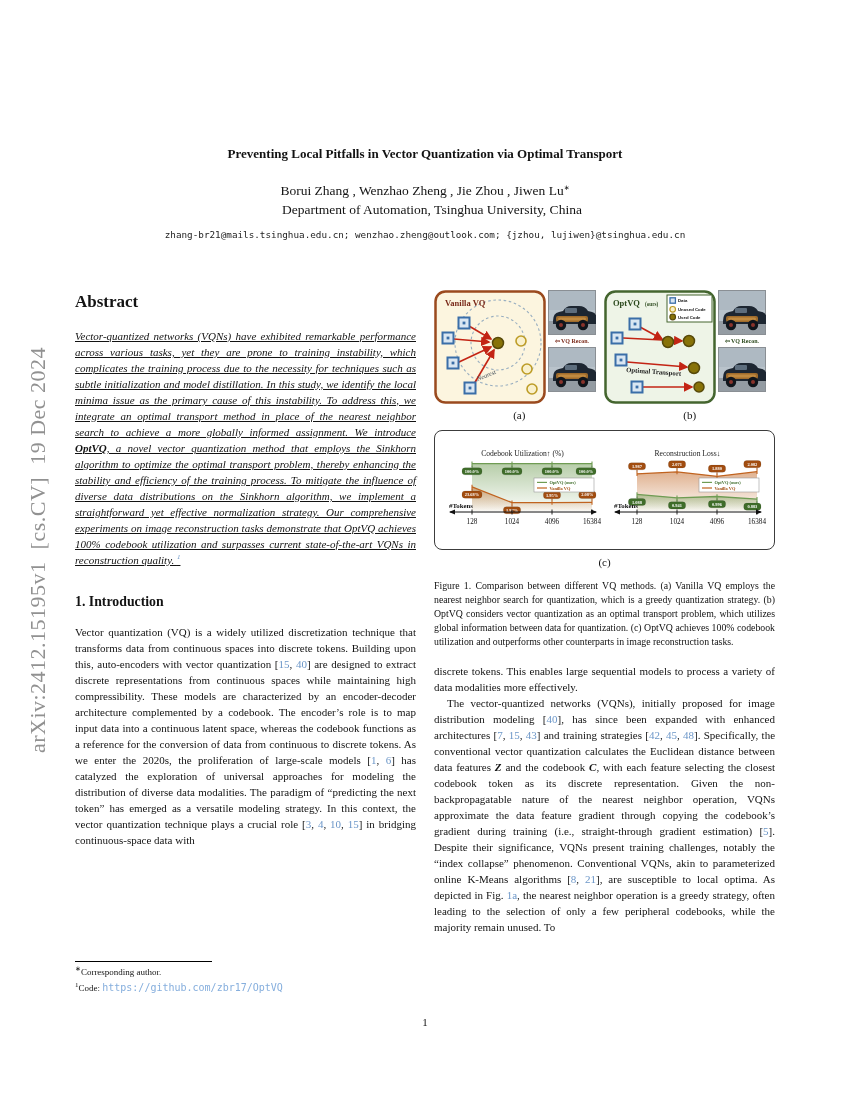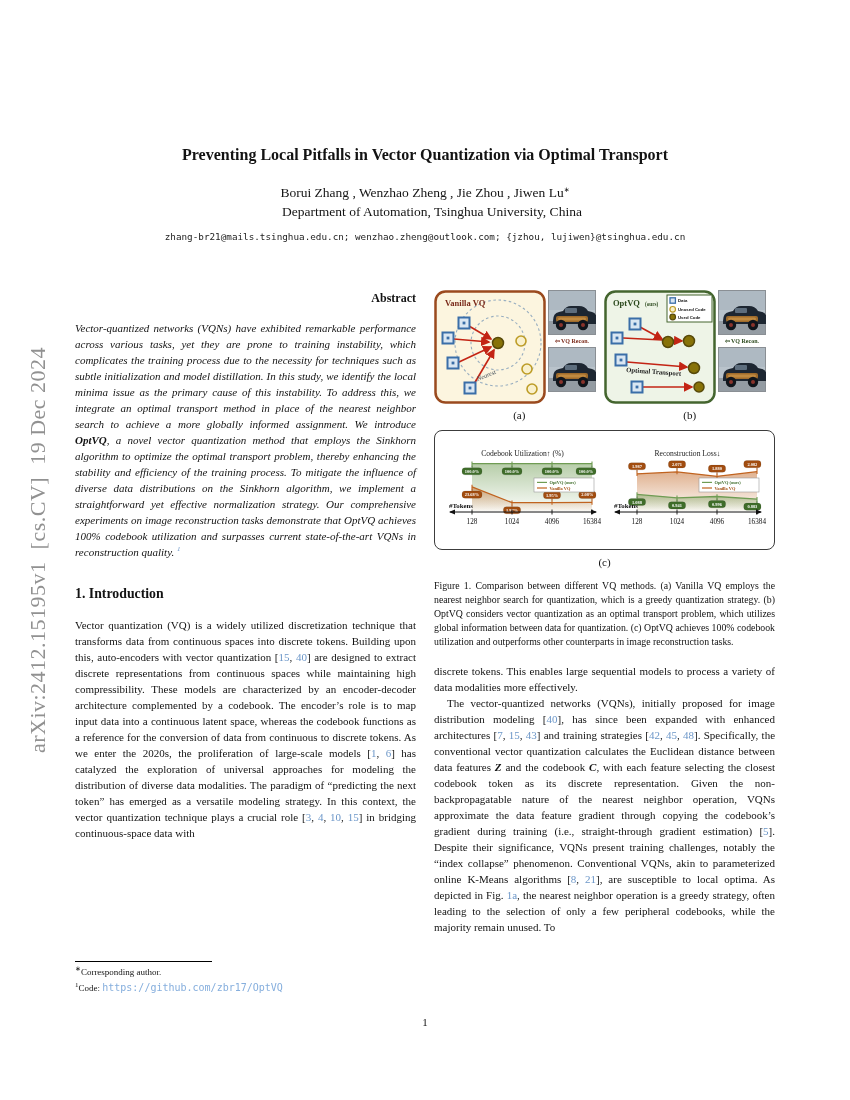--- a/index.html
+++ b/index.html
@@ -1,29 +1,29 @@
 <!DOCTYPE html>
 <html><head>
 <meta charset="utf-8">
 <style>
   html,body{margin:0;padding:0;background:#ffffff;}
   .page{position:relative;width:850px;height:1100px;background:#fff;overflow:hidden;
         font-family:"Liberation Serif",serif;color:#131313;}
   .arxiv-banner{position:absolute;top:550px;left:38px;transform:translate(-50%,-50%) rotate(-90deg);
         white-space:pre;font-size:22px;color:#919191;letter-spacing:.5px;}
   .pheader{position:absolute;top:146px;left:0;width:100%;text-align:center;}
-  .ptitle{font-size:16px;font-weight:bold;margin:0;}
+  .ptitle{font-size:13px;font-weight:bold;margin:0;}
   .authors{margin-top:21px;font-size:13.5px;}
   .affil{margin-top:3px;font-size:13.5px;padding-left:14px;}
   .emails{margin-top:11px;font-size:9.3px;font-family:"DejaVu Sans Mono",monospace;color:#222;}
   .col{position:absolute;top:290px;width:341px;font-size:11px;line-height:1.455;text-align:justify;}
   .col-left{left:75px;}
   .col-right{left:434px;}
-  .abs-head{text-align:right;font-size:12px;margin:0 0 13px 0;font-weight:bold;}
-  .abstract{font-style:italic;margin:0;}
+  .abs-head{text-align:left;font-size:17px;margin:0 0 13px 0;font-weight:bold;}
+  .abstract{font-style:italic;margin:0;text-decoration:underline;}
   .sec-head{font-size:13.8px;margin:24px 0 12px 0;text-align:left;font-weight:bold;}
   p.body{margin:0;font-family:Liberation Serif, serif;}
   p.indent{text-indent:13px;}
   sup{font-size:7px;line-height:0;}
   .cite{color:#6b96c8;}
   .link{color:#85aedd;font-family:"DejaVu Sans Mono",monospace;font-size:10px;}
   .b{font-weight:bold;}
   .bi{font-weight:bold;font-style:italic;}
   .footnote{position:absolute;top:961px;left:75px;width:341px;font-size:9px;line-height:1.5;text-align:left;}
   .fn-rule{width:137px;border-top:1px solid #000;margin-bottom:4px;}

